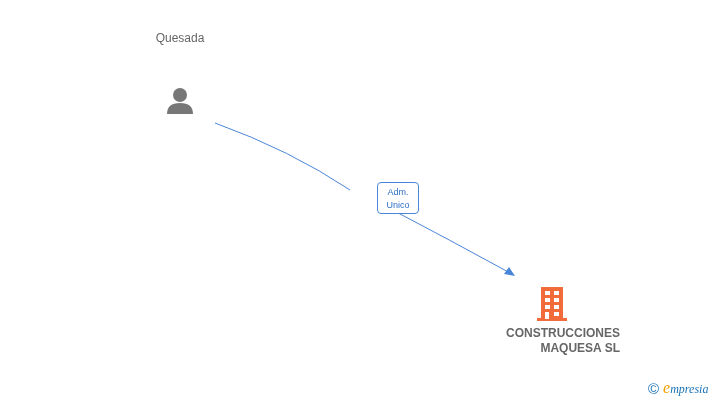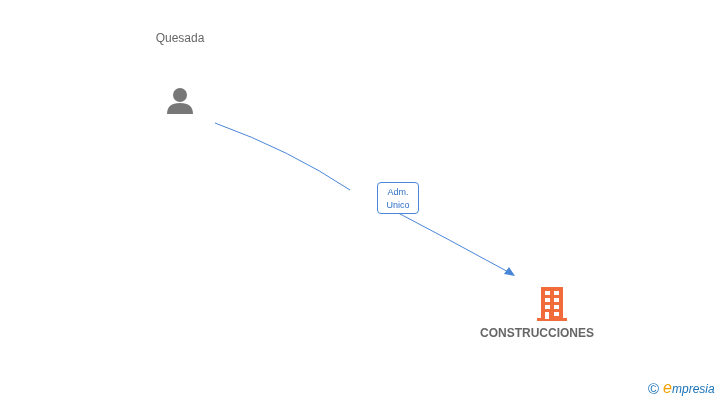--- a/index.html
+++ b/index.html
@@ -2,24 +2,24 @@
 <html><head>
   <meta charset="utf-8">
   <style>
     html, body { margin: 0; padding: 0; }
     body { width: 728px; height: 400px; background: #ffffff; position: relative; overflow: hidden; font-family: "Liberation Sans", sans-serif; }
     .edges { position: absolute; left: 0; top: 0; width: 728px; height: 400px; }
     .person-label { position: absolute; left: 120px; top: 31px; width: 120px; text-align: center; color: #666; font-size: 12px; line-height: 15px; }
     .person-icon { position: absolute; left: 165px; top: 86px; width: 30px; height: 30px; }
     .role-box { position: absolute; left: 343px; top: 182px; width: 42px; height: 32px; border: 1px solid #4a86d8; border-radius: 4px; background: #fff; color: #2f6fc8; font-size: 9px; line-height: 13px; text-align: center; box-sizing: border-box; padding-top: 3px; margin-left: 34px; }
     .company-icon { position: absolute; left: 537px; top: 287px; width: 30px; height: 34px; }
-    .company-label { position: absolute; left: 480px; top: 326px; width: 140px; text-align: left; color: #666; font-size: 12px; font-weight: bold; line-height: 15px; }
+    .company-label { position: absolute; left: 480px; top: 326px; width: 140px; text-align: right; color: #666; font-size: 12px; font-weight: bold; line-height: 15px; }
     .footer { position: absolute; left: 648px; top: 378px; height: 20px; display: flex; align-items: center; gap: 4px; }
     .copyright { color: #1a73b8; font-size: 15px; }
-    .brand { color: #1a73b8; font-style: italic; font-size: 12px; font-family: Liberation Sans, sans-serif; }
+    .brand { color: #1a73b8; font-style: italic; font-size: 12px; font-family: Liberation Serif, serif; }
     .brand .e { color: #f0a000; font-size: 16px; }
   </style>
 </head>
 <body>
 
 <svg class="edges" viewBox="0 0 728 400">
   <path d="M215 123 Q 290 150 350 190 M385 206 Q 450 240 512 274" fill="none" stroke="#4a86d8" stroke-width="1"></path>
   <polygon points="515,276 504,274 509,267" fill="#4a86d8"></polygon>
 </svg>
 
@@ -45,18 +45,19 @@
   <rect x="8" y="11" width="5" height="4" fill="#fff"></rect>
   <rect x="17" y="11" width="5" height="4" fill="#fff"></rect>
   <rect x="8" y="18" width="5" height="4" fill="#fff"></rect>
   <rect x="17" y="18" width="5" height="4" fill="#fff"></rect>
   <rect x="8" y="25" width="4" height="7" fill="#fff"></rect>
   <rect x="17" y="25" width="5" height="4" fill="#fff"></rect>
 </svg>
 
 <div class="company-label">
   <div>CONSTRUCCIONES</div>
+  <div>MAQUESA SL</div>
 </div>
 
 <div class="footer">
   <span class="copyright">©</span>
   <span class="brand"><span class="e">e</span><span>mpresia</span></span>
 </div>
 
 </body></html>

